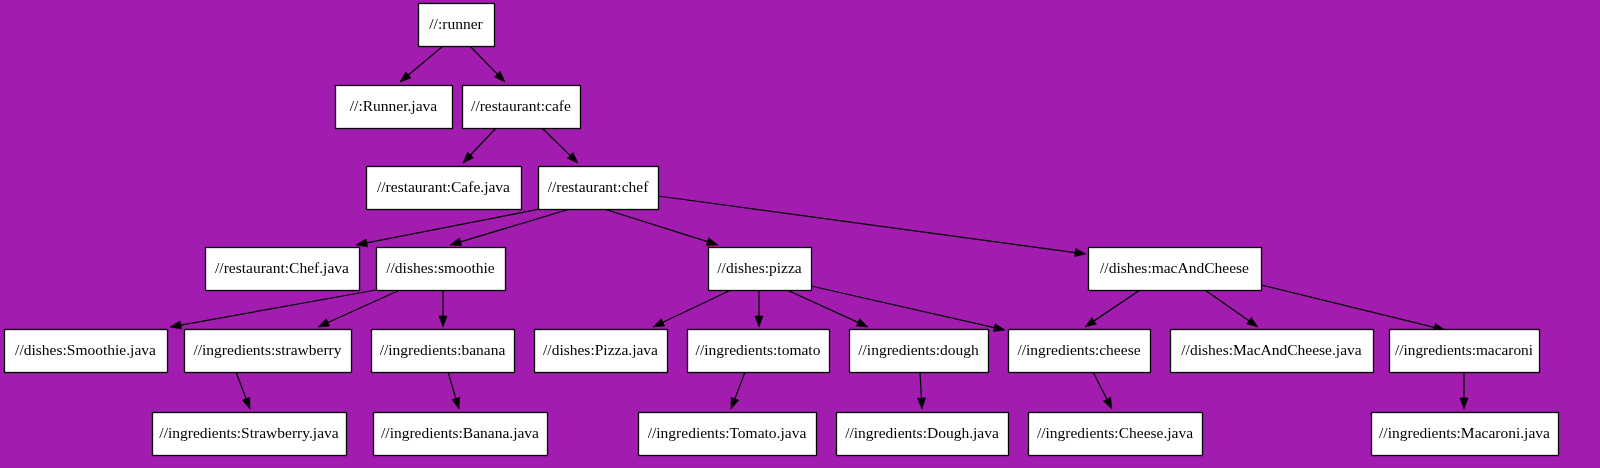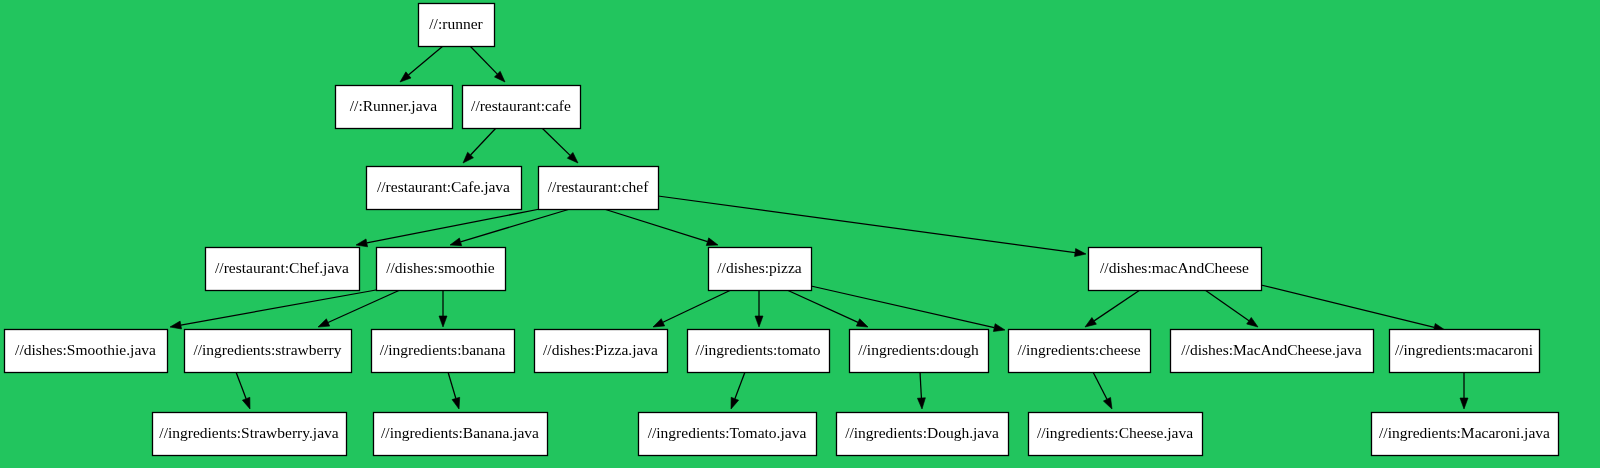--- a/index.html
+++ b/index.html
@@ -10,21 +10,21 @@
   body {
     width: 1600px;
     height: 468px;
     overflow: hidden;
     font-family: "Liberation Serif", serif;
   }
   #graph-root {
     position: relative;
     width: 1600px;
     height: 468px;
-    background: #22c55e;
+    background: #a21caf;
   }
   svg#dep-graph {
     display: block;
     width: 1600px;
     height: 468px;
   }
   .node-box {
     fill: #ffffff;
     stroke: #000000;
     stroke-width: 1.3;

